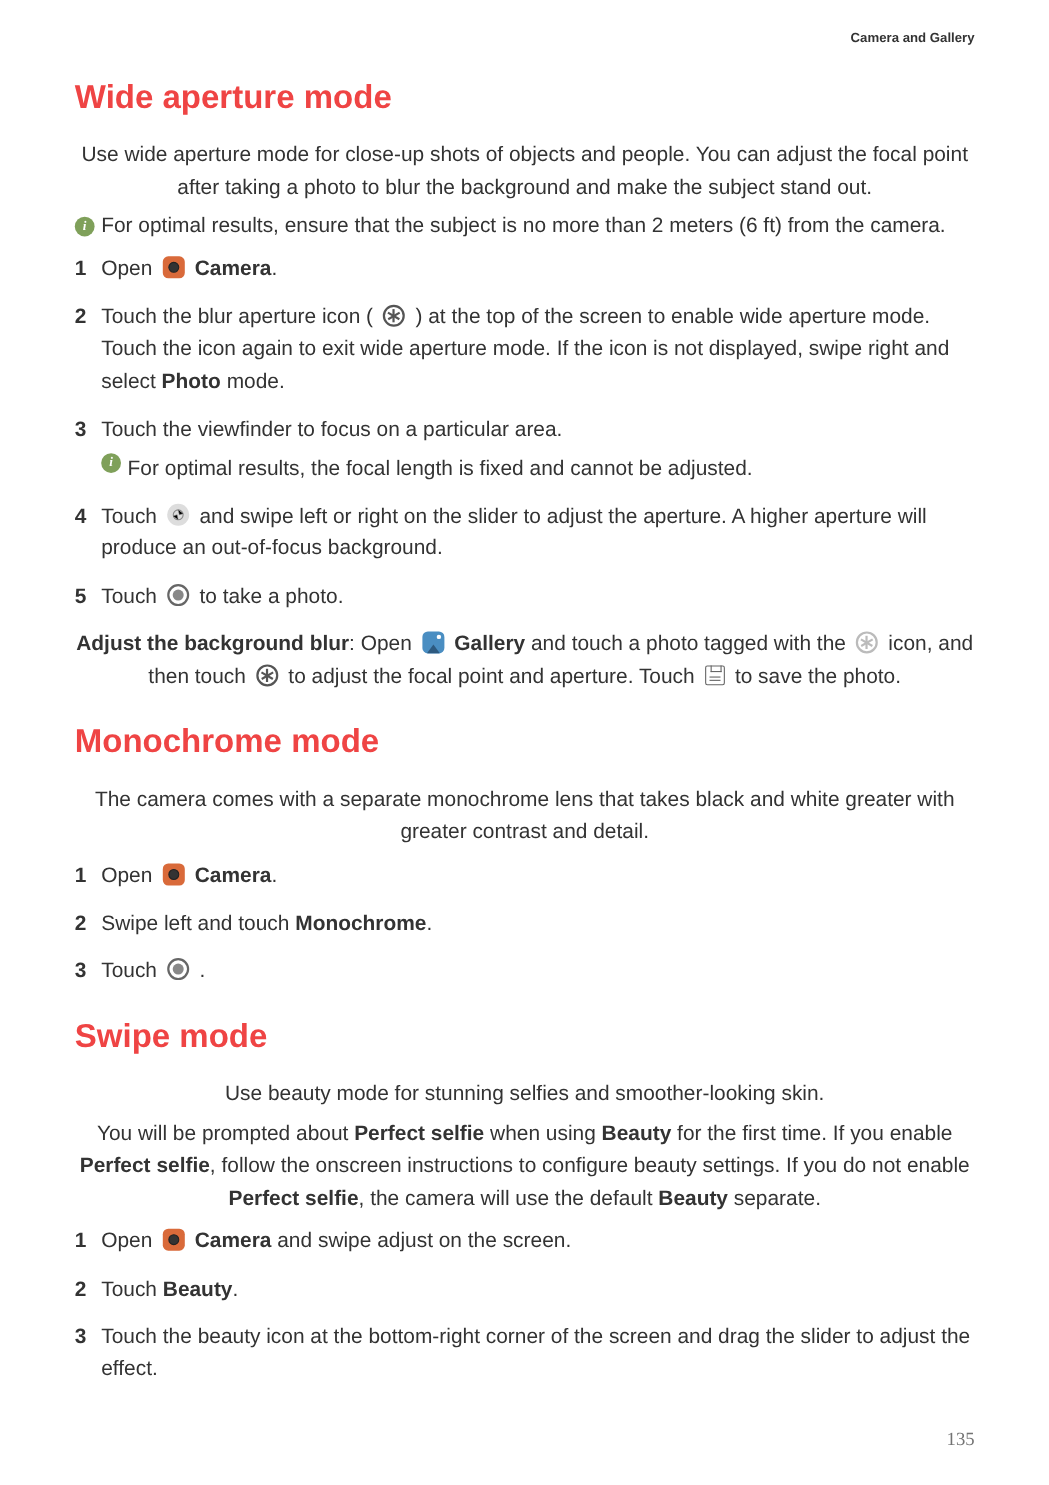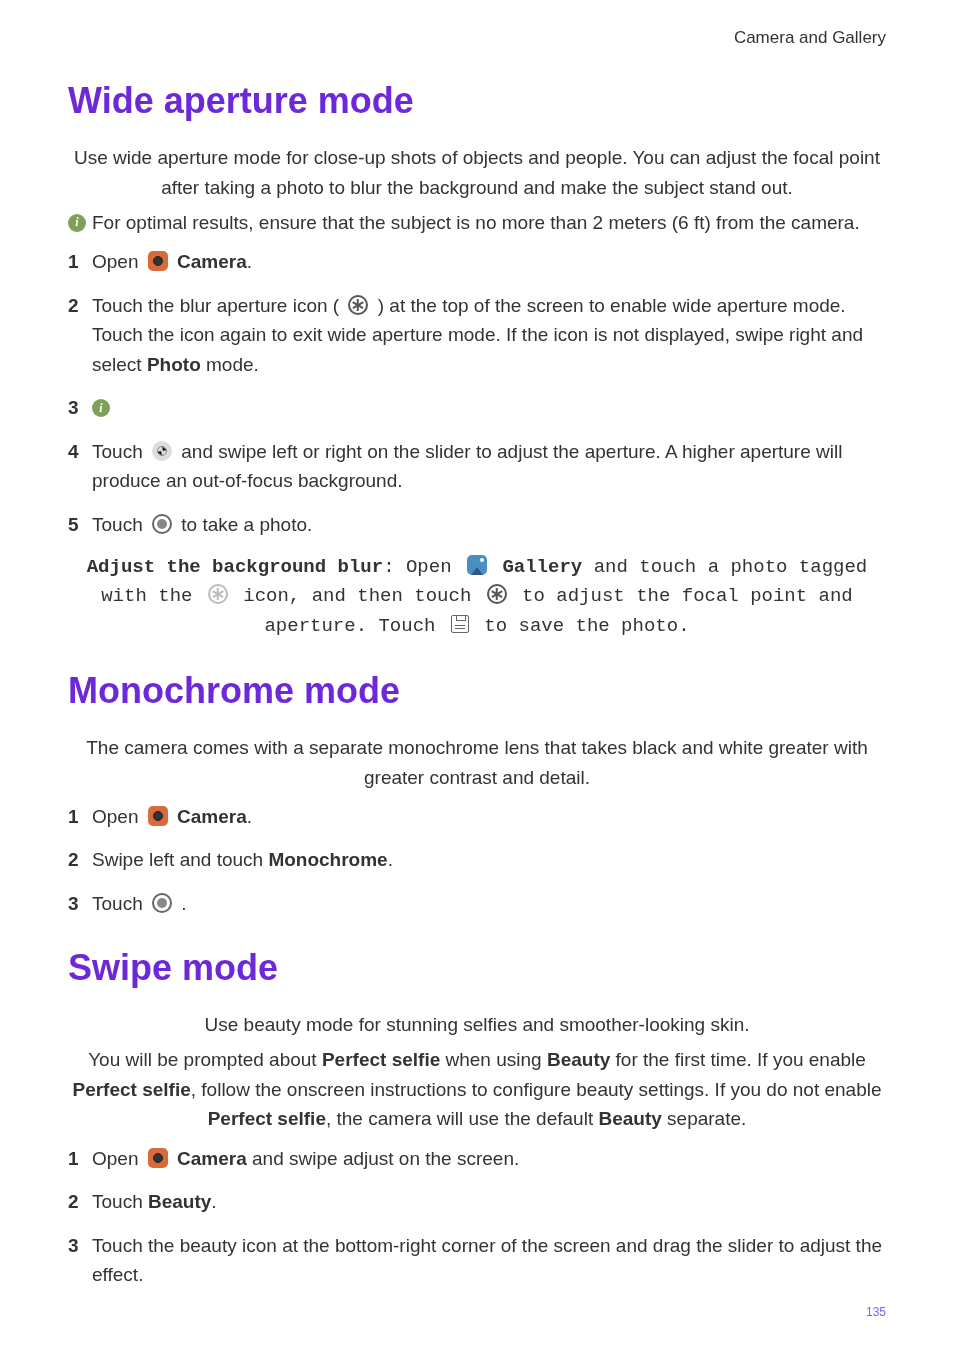--- a/index.html
+++ b/index.html
@@ -10,27 +10,28 @@
     font-family: Arial, Helvetica, sans-serif;
     font-size: 19px;
     line-height: 1.55;
     color: #333;
     background: #fff;
     padding: 25px 68px 25px 68px;
     position: relative;
   }
   .header-right {
     text-align: right;
-    font-size: 17px;
+    font-size: 12px;
     color: #333;
     margin-bottom: 18px;
+    font-weight: bold;
   }
   h1 {
-    color: #6d28d9;
-    font-size: 36px;
+    color: #ef4444;
+    font-size: 30px;
     font-weight: bold;
     margin: 22px 0 14px 0;
   }
   p {
     margin: 0 0 6px 0;
     text-align: center;
   }
   .info-row {
     display: flex;
     align-items: center;
@@ -141,24 +142,25 @@
     border:1.5px solid #666; border-top:none;
   }
   .icon-save::after{
     content:""; position:absolute; bottom:3px; left:3px; right:3px; height:1px;
     background:#666; box-shadow: 0 -3px 0 #666;
   }
   b { font-weight: bold; }
   .footer-num {
     position: absolute;
     bottom: 28px; right: 68px;
-    font-size: 12px;
-    color: #8b5cf6;
-  }
-  .mt8 { margin-top: 8px; font-family: Liberation Mono, monospace; }
+    font-size: 17px;
+    color: #737373;
+    font-family: Liberation Serif, serif;
+  }
+  .mt8 { margin-top: 8px; }
   .step-sub { margin-top:6px; display:flex; }
 </style>
 </head>
 <body>
 
 <div class="header-right">Camera and Gallery</div>
 
 <h1>Wide aperture mode</h1>
 <p>Use wide aperture mode for close-up shots of objects and people. You can adjust the focal point after taking a photo to blur the background and make the subject stand out.</p>
 <div class="info-row">
@@ -187,22 +189,24 @@
           </span>
         </span>
       <span> ) at the top of the screen to enable wide aperture mode. Touch the icon again to exit wide aperture mode. If the icon is not displayed, swipe right and select </span>
       <b>Photo</b>
       <span> mode.</span>
     </span>
   </li>
   <li>
     <span class="num">3</span>
     <span class="body">
+      <span>Touch the viewfinder to focus on a particular area.</span>
       <div class="step-sub">
         <span class="icon-info">i</span>
+        <span>For optimal results, the focal length is fixed and cannot be adjusted.</span>
       </div>
     </span>
   </li>
   <li>
     <span class="num">4</span>
     <span class="body">
       <span>Touch </span>
       <span class="icon-box">
         <span class="icon-aperture-setting">
           <svg viewBox="0 0 24 24">

